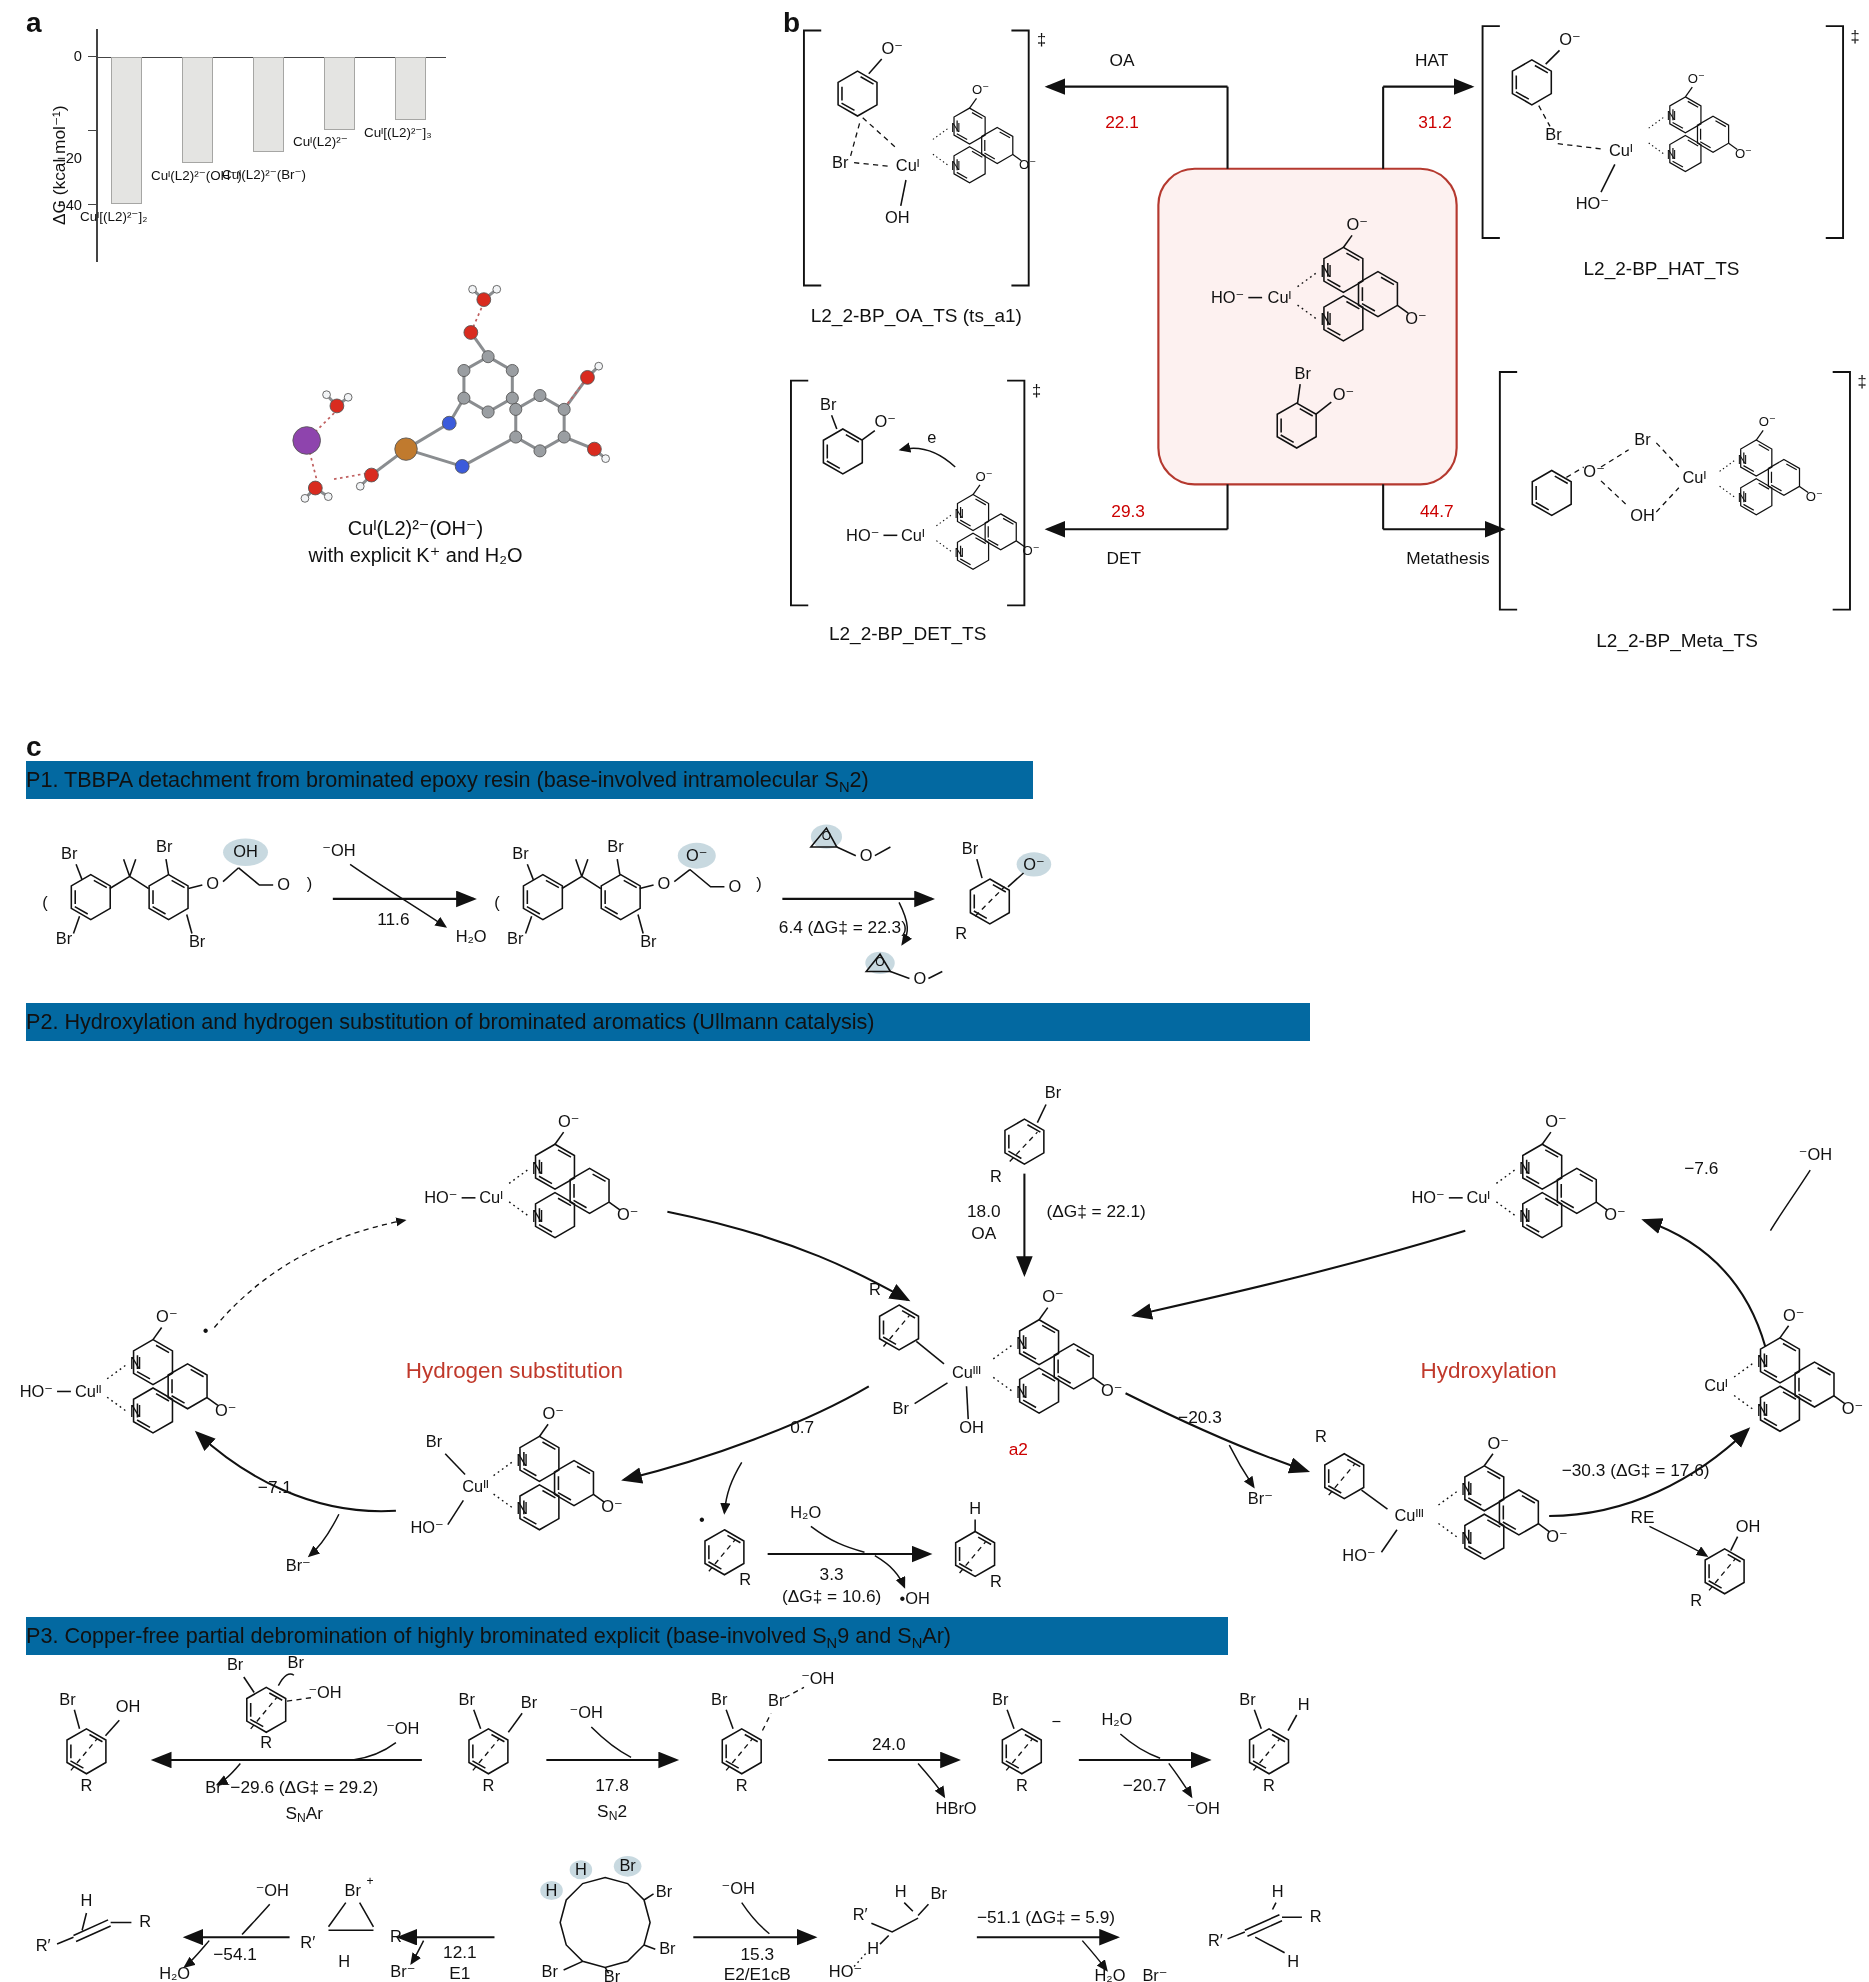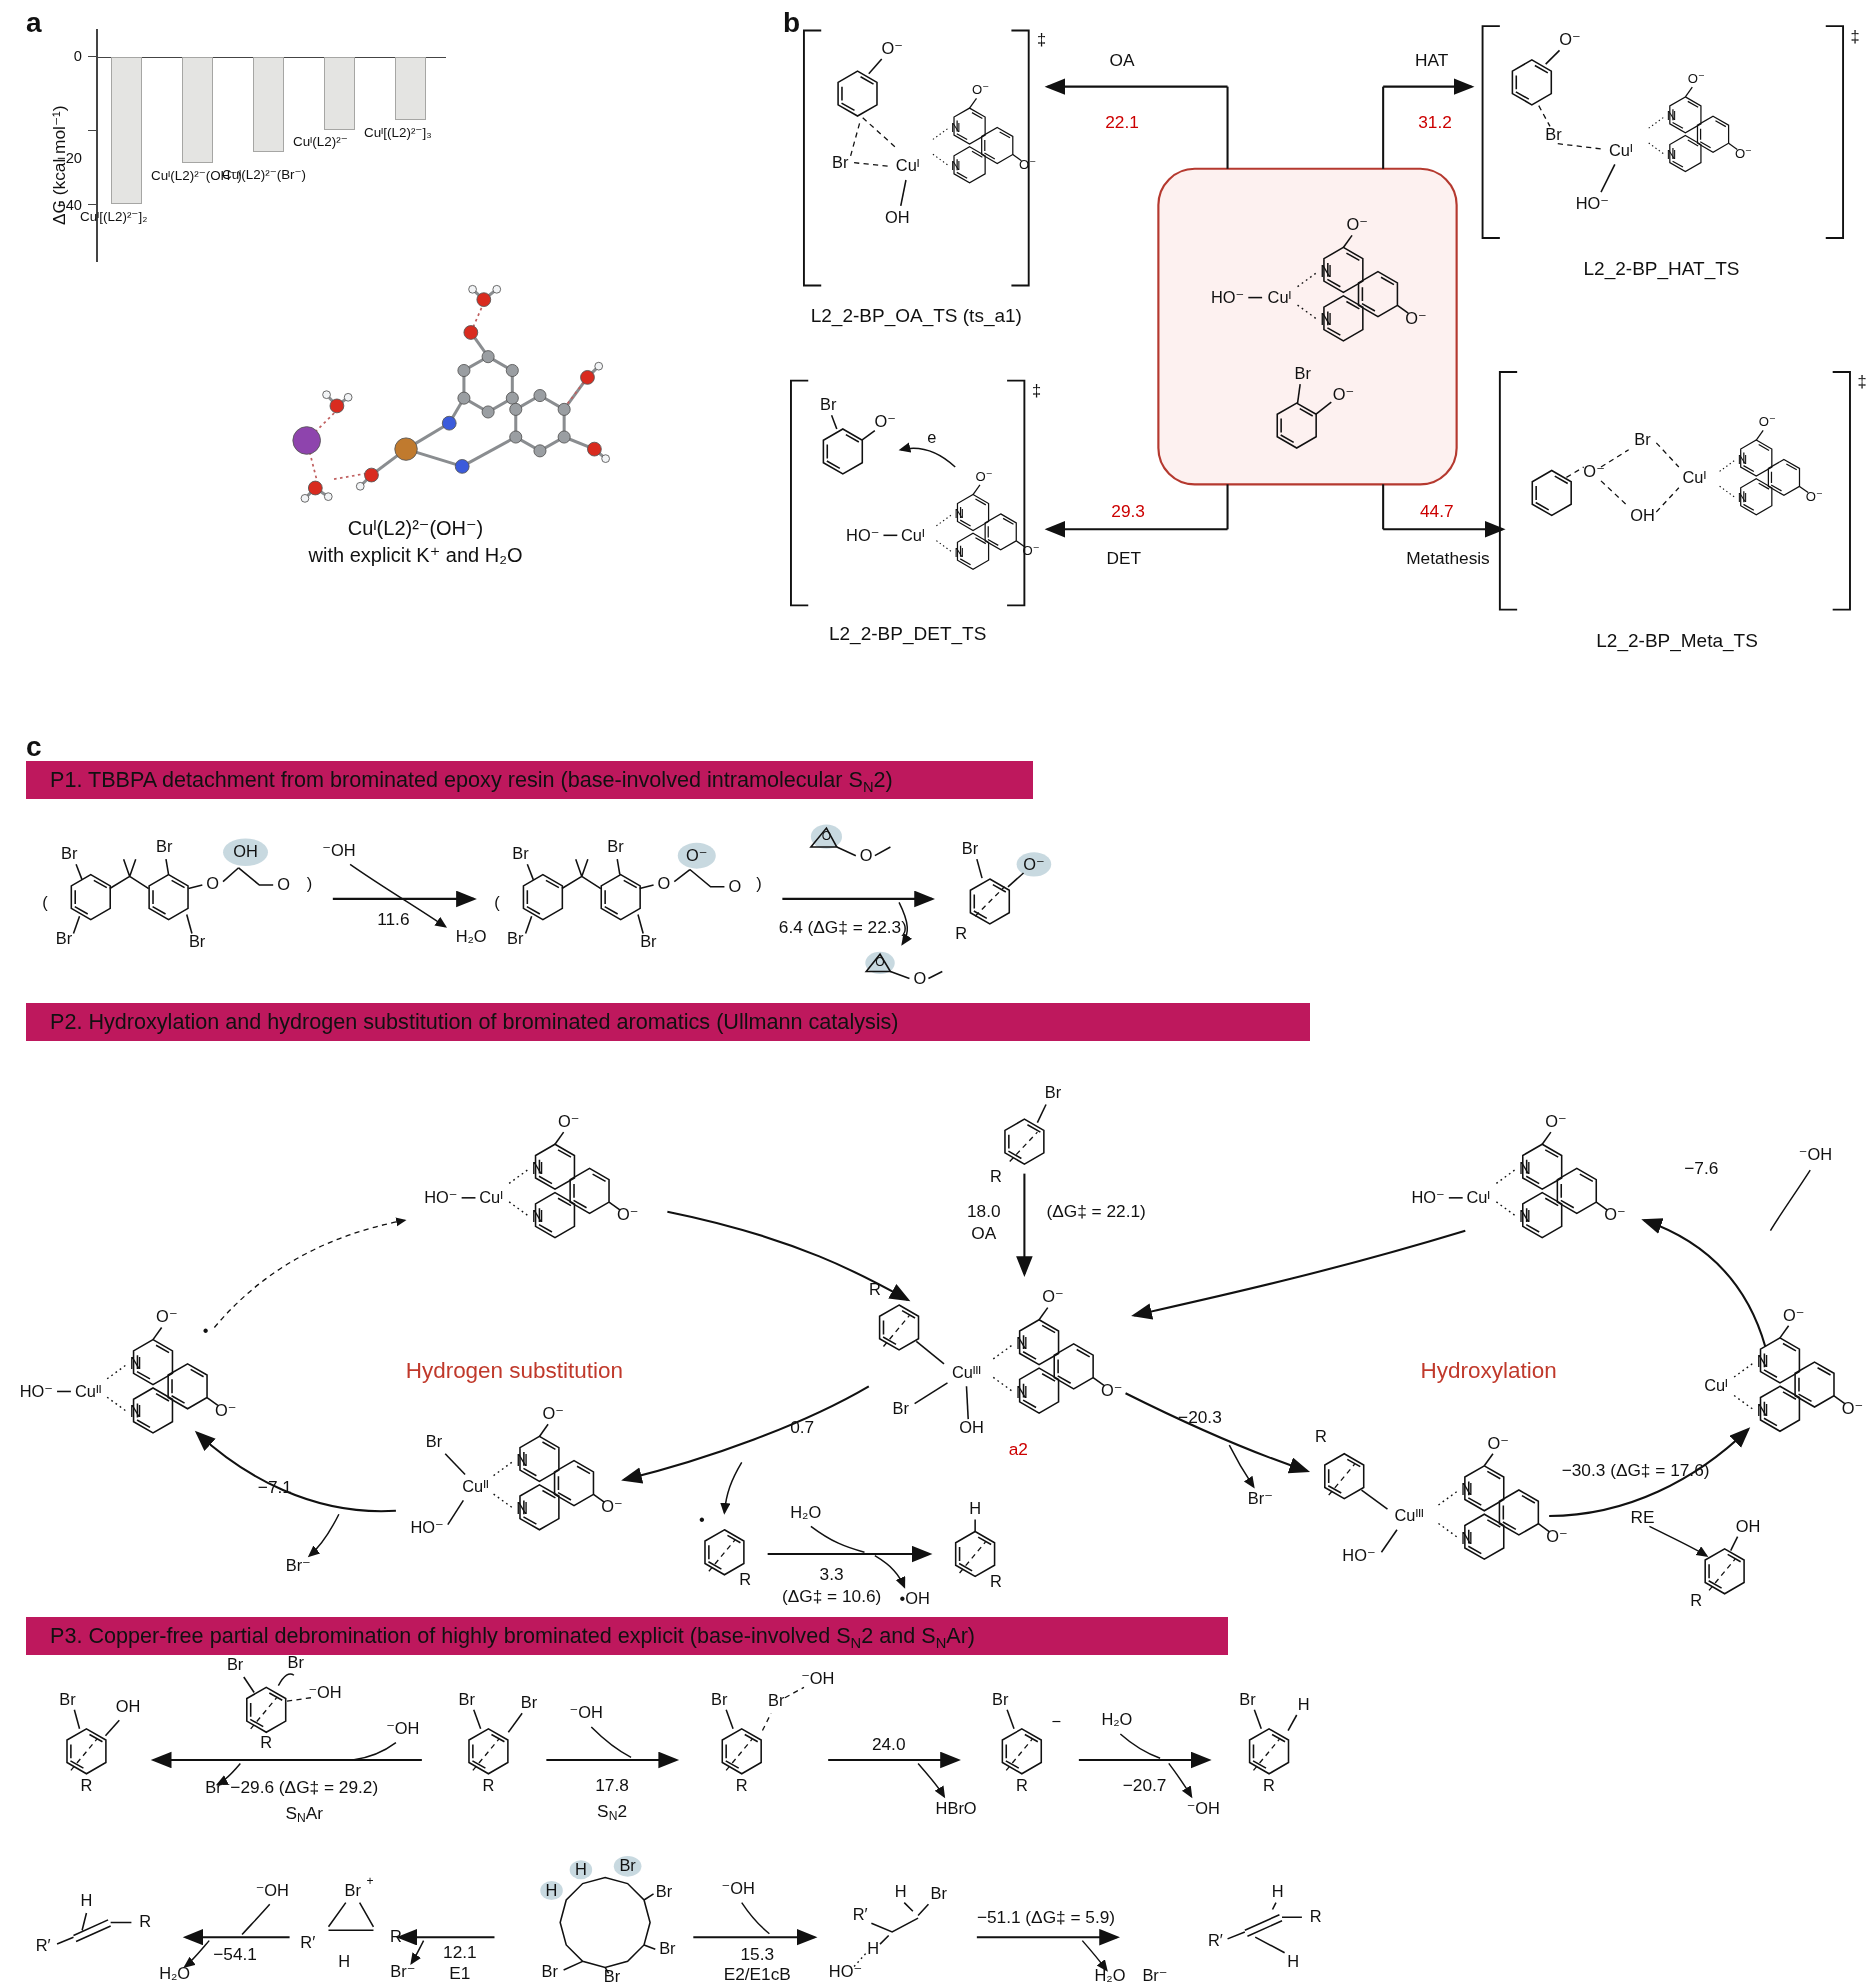--- a/index.html
+++ b/index.html
@@ -1,20 +1,20 @@
 <!DOCTYPE html>
 <html style="font-size:14px"><head>
 <meta charset="utf-8">
 <style>
   html,body{margin:0;background:#fff}
   #fig{position:relative;width:1869px;height:1983px;background:#fff;overflow:hidden;
        font-family:"Liberation Sans","DejaVu Sans",sans-serif;color:#111}
   .plabel{position:absolute;font-weight:bold;font-size:28px}
-  .pheader{position:absolute;left:26px;height:38px;background:#be185d;font-size:21.6px;
-           line-height:38px;padding-left:24px;box-sizing:border-box;white-space:nowrap}
+  .pheader{position:absolute;left:26px;height:38px;background:#0369a1;font-size:21.6px;
+           line-height:38px;padding-left:0;box-sizing:border-box;white-space:nowrap}
   .pheader sub{font-size:14.7px}
   
   #chartA{position:absolute;left:35px;top:21.6px;width:467px;height:259px}
   .vaxis{position:absolute;left:61px;top:7px;width:1.7px;height:233px;background:#444}
   .zline{position:absolute;left:61px;top:35px;width:350px;height:1.7px;background:#444}
   .bar{position:absolute;background:#e4e4e2;border:0.9px solid #a6a6a4;box-sizing:border-box}
   .barlab{position:absolute;font-size:13.4px;white-space:nowrap}
   .tick{position:absolute;font-size:14.7px;text-align:right;width:35px}
   .tickmark{position:absolute;width:7.8px;height:1.7px;background:#444}
   .ylab{position:absolute;left:14px;top:203px;transform:rotate(-90deg);transform-origin:left top;
@@ -467,21 +467,21 @@
       <path class="swoosh" d="M1908,560 C1936,574 1958,584 1974,594" marker-end="url(#ahs)"></path>
       <text class="at" x="2022" y="566">OH</text>
       <line class="bond" x1="2010" y1="572" x2="2002" y2="588"></line>
       <use href="#hexb" x="1995" y="612"></use>
       <path class="dsh" d="M1977,634 L2007,598"></path>
       <text class="at" x="1962" y="652">R</text>
     </g>
   </svg>
 
   <div class="pheader" style="top:1617px;width:1202px">
-    <span>P3. Copper-free partial debromination of highly brominated explicit (base-involved S</span><sub>N</sub><span>2 and S</span><sub>N</sub><span>Ar)</span>
+    <span>P3. Copper-free partial debromination of highly brominated explicit (base-involved S</span><sub>N</sub><span>9 and S</span><sub>N</sub><span>Ar)</span>
   </div>
 
   <svg id="svgC3" style="left:0;top:1656px" width="1869" height="169" viewBox="0 0 2162 195">
     <g>
       <use href="#hexb" x="100" y="110"></use>
       <text class="at" x="78" y="56">Br</text>
       <line class="bond" x1="86" y1="62" x2="92" y2="84"></line>
       <text class="at" x="148" y="64">OH</text>
       <line class="bond" x1="122" y1="92" x2="138" y2="74"></line>
       <path class="dsh" d="M82,132 L112,96"></path>

